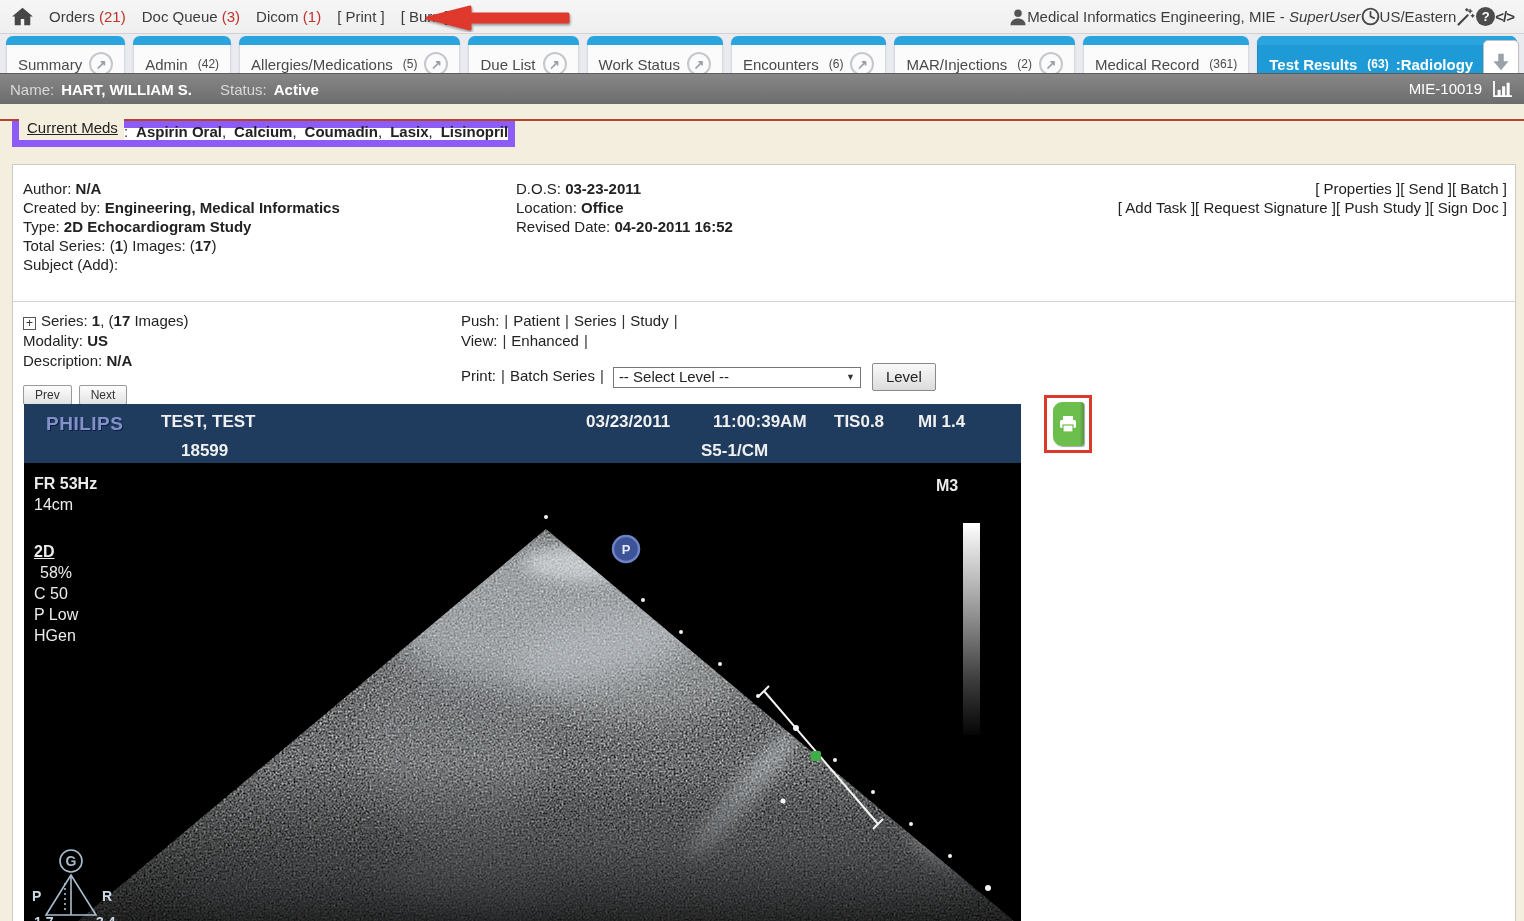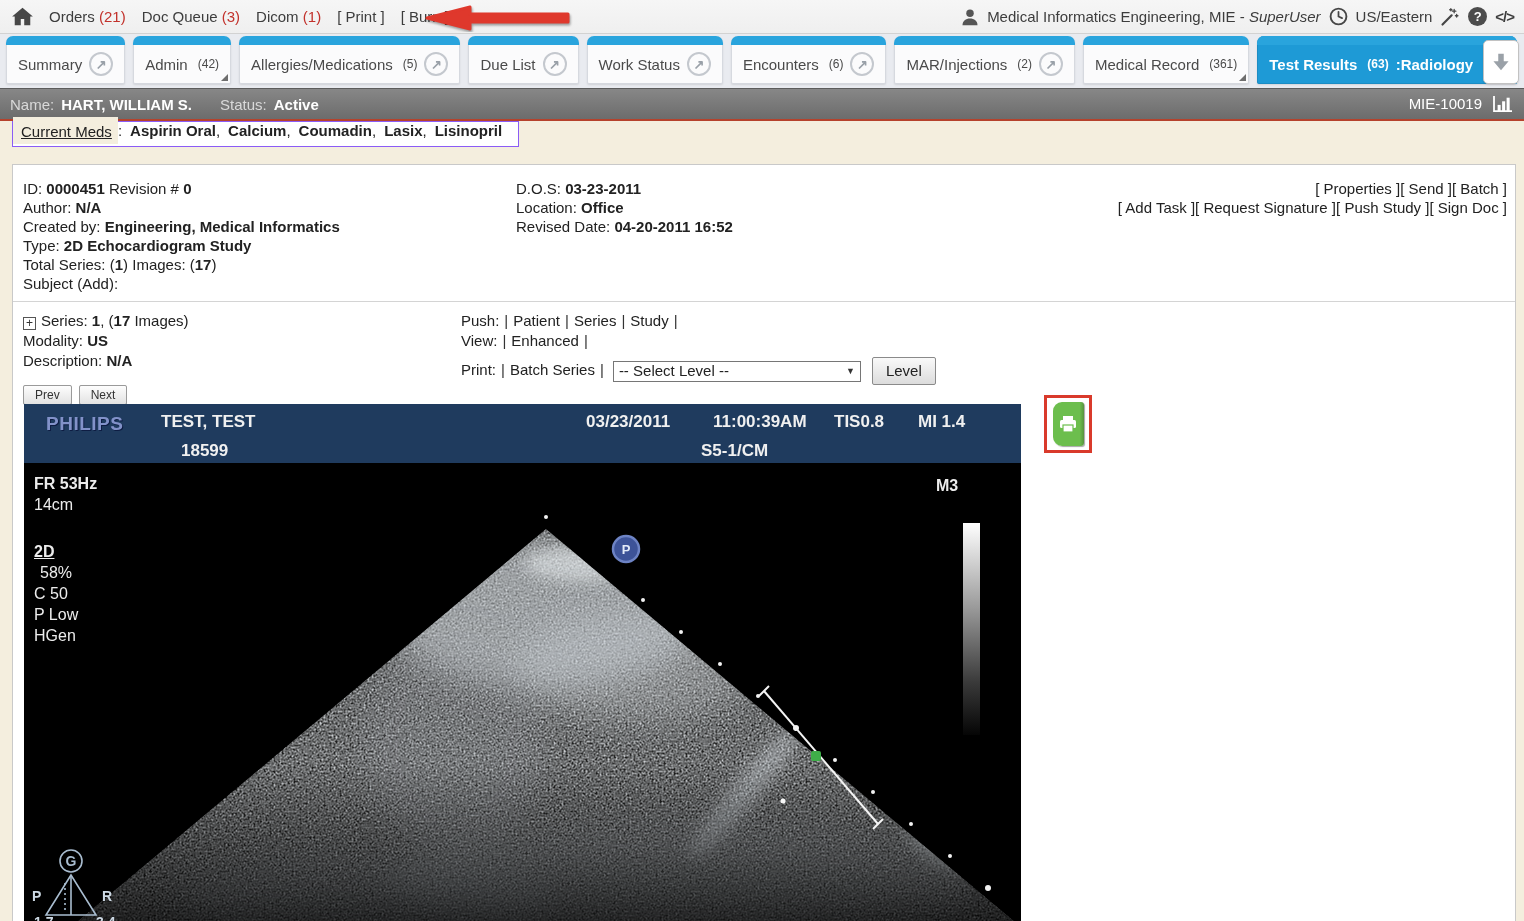--- a/index.html
+++ b/index.html
@@ -9,21 +9,21 @@
   a, .lnk { color:#222; cursor:pointer; }
   .b { font-weight:bold; }
 
   
   .topbar { position:absolute; top:0; left:0; width:1524px; height:34px;
     background:linear-gradient(#f6f6f6,#efefef); border-bottom:1px solid #d2d2d2;
     display:flex; align-items:center; padding:0 10px; font-size:15px; color:#3d3d3d; }
   .topbar .tlink { margin-right:16px; cursor:pointer; white-space:nowrap; }
   .topbar .red { color:#c2312b; }
   .home-ico { width:21px; height:19px; margin:0 16px 0 2px; cursor:pointer; }
-  .top-right { margin-left:auto; display:flex; align-items:center; gap:8px; white-space:nowrap; }
+  .top-right { margin-left:auto; display:flex; align-items:center; white-space:nowrap; }
   .top-right .ital { font-style:italic; }
   .help-circ { width:19px; height:19px; border-radius:50%; background:#4c4c4c; color:#fff;
     font-size:13px; font-weight:bold; display:flex; align-items:center; justify-content:center; cursor:pointer; }
   .code-ico { font-weight:bold; font-size:15px; color:#3d3d3d; letter-spacing:-1px; cursor:pointer; }
   .annot-arrow { position:absolute; left:424px; top:4px; width:150px; height:28px; pointer-events:none; }
 
   
   .tabbar { position:absolute; top:34px; left:0; width:1524px; height:54px;
     background:#e9ebf0; display:flex; align-items:flex-start; gap:8px;
     padding:2px 46px 0 6px; overflow:hidden; }
@@ -39,32 +39,32 @@
     border-left:7px solid transparent; border-bottom:7px solid #6e6e6e; }
   .tab.sel.fold::after { border-bottom-color:#0f4d6d; }
   .popup-ico { width:24px; height:24px; border:2px solid #c4c8ce; border-radius:50%;
     color:#99a0a8; font-size:13px; font-weight:bold; line-height:1;
     display:flex; align-items:center; justify-content:center; flex:none; cursor:pointer; }
   .dl-btn { position:absolute; right:5px; top:6px; width:36px; height:44px; background:#fff;
     border:1px solid #c2c2c2; border-radius:5px; display:flex; align-items:center; justify-content:center;
     cursor:pointer; box-shadow:0 1px 2px rgba(0,0,0,.10); }
 
   
-  .patientbar { position:absolute; top:88px; left:0; width:1524px; height:31px;
+  .patientbar { position:absolute; top:73px; left:0; width:1524px; height:31px;
     background:linear-gradient(#878787,#6c6c6c); border-top:1px solid #5c5c5c;
     display:flex; align-items:center; padding:0 10px; font-size:15px; color:#fff; }
   .patientbar .lab { color:#d9d9d9; margin-right:7px; }
   .patientbar .val { font-weight:bold; margin-right:28px; }
   .pb-right { margin-left:auto; display:flex; align-items:flex-start; gap:10px; }
   .redline { position:absolute; top:119px; left:0; width:1524px; height:2px; background:#b5422c; }
 
   
   .meds-box { position:absolute; top:121px; left:12px; height:26px; z-index:5;
-    background:#fff; border:1px solid #8b5cf6; display:flex; align-items:flex-start;
-    padding:0 16px 0 0; font-size:15px; color:#2e2e2e; }
+    background:#fff; border:7px solid #8b5cf6; display:flex; align-items:flex-end;
+    padding:0 0 0 0; font-size:15px; color:#2e2e2e; }
   .meds-label { background:#f4eede; text-decoration:underline; padding:6px 6px 4px 8px;
     margin-top:-5px; cursor:pointer; }
   .med { font-weight:bold; margin-left:8px; }
   .med:not(:last-child)::after { content:","; display:inline-block; font-weight:normal; }
 
   
   .content-box { position:absolute; top:164px; left:12px; width:1504px; height:758px;
     background:#fff; border:1px solid #c9c9c9; font-size:15px; color:#222; overflow:hidden; }
   .line { line-height:19px; white-space:nowrap; }
   .doc-left { position:absolute; left:10px; top:14px; }
@@ -223,21 +223,20 @@
     <a class="med">Aspirin Oral</a>
     <a class="med">Calcium</a>
     <a class="med">Coumadin</a>
     <a class="med">Lasix</a>
     <a class="med">Lisinopril</a>
   </div>
 
   <section class="content-box">
 
     <div class="doc-left">
-      <div class="line"><span>ID:</span> <a class="b">0000451</a> <span>Revision #</span> <span class="b">0</span></div>
       <div class="line"><span>Author:</span> <span class="b">N/A</span></div>
       <div class="line"><span>Created by:</span> <span class="b">Engineering, Medical Informatics</span></div>
       <div class="line"><span>Type:</span> <span class="b">2D Echocardiogram Study</span></div>
       <div class="line"><span>Total Series:</span> <span class="paren"><span class="b">1</span></span> <span>Images:</span> <span class="paren"><span class="b">17</span></span></div>
       <div class="line"><span>Subject</span> <span class="paren"><a>Add</a></span><span>:</span></div>
     </div>
 
     <div class="doc-mid">
       <div class="line"><span>D.O.S:</span> <span class="b">03-23-2011</span></div>
       <div class="line"><span>Location:</span> <span class="b">Office</span></div>
@@ -257,21 +256,21 @@
 
     <div class="series-left">
       <div class="line"><span class="exp-box">+</span><span>Series:</span> <span class="b">1</span><span>, (</span><span class="b">17</span><span> Images)</span></div>
       <div class="line"><span>Modality:</span> <span class="b">US</span></div>
       <div class="line"><span>Description:</span> <span class="b">N/A</span></div>
     </div>
 
     <div class="series-push">
       <div class="prow"><span>Push:</span><i class="pp">|</i><a>Patient</a><i class="pp">|</i><a>Series</a><i class="pp">|</i><a>Study</a><i class="pp">|</i></div>
       <div class="prow"><span>View:</span><i class="pp">|</i><a>Enhanced</a><i class="pp">|</i></div>
-      <div class="prow" style="margin-top:6px;">
+      <div class="prow" style="margin-top:12px;">
         <span>Print:</span><i class="pp">|</i><a>Batch Series</a><i class="pp">|</i><span class="fake-select">
             <span>-- Select Level --</span>
             <span class="arr">▼</span>
           </span><span class="btn">Level</span>
       </div>
     </div>
 
     <div class="prevnext">
       <span class="sbtn">Prev</span><span class="sbtn">Next</span>
     </div>

